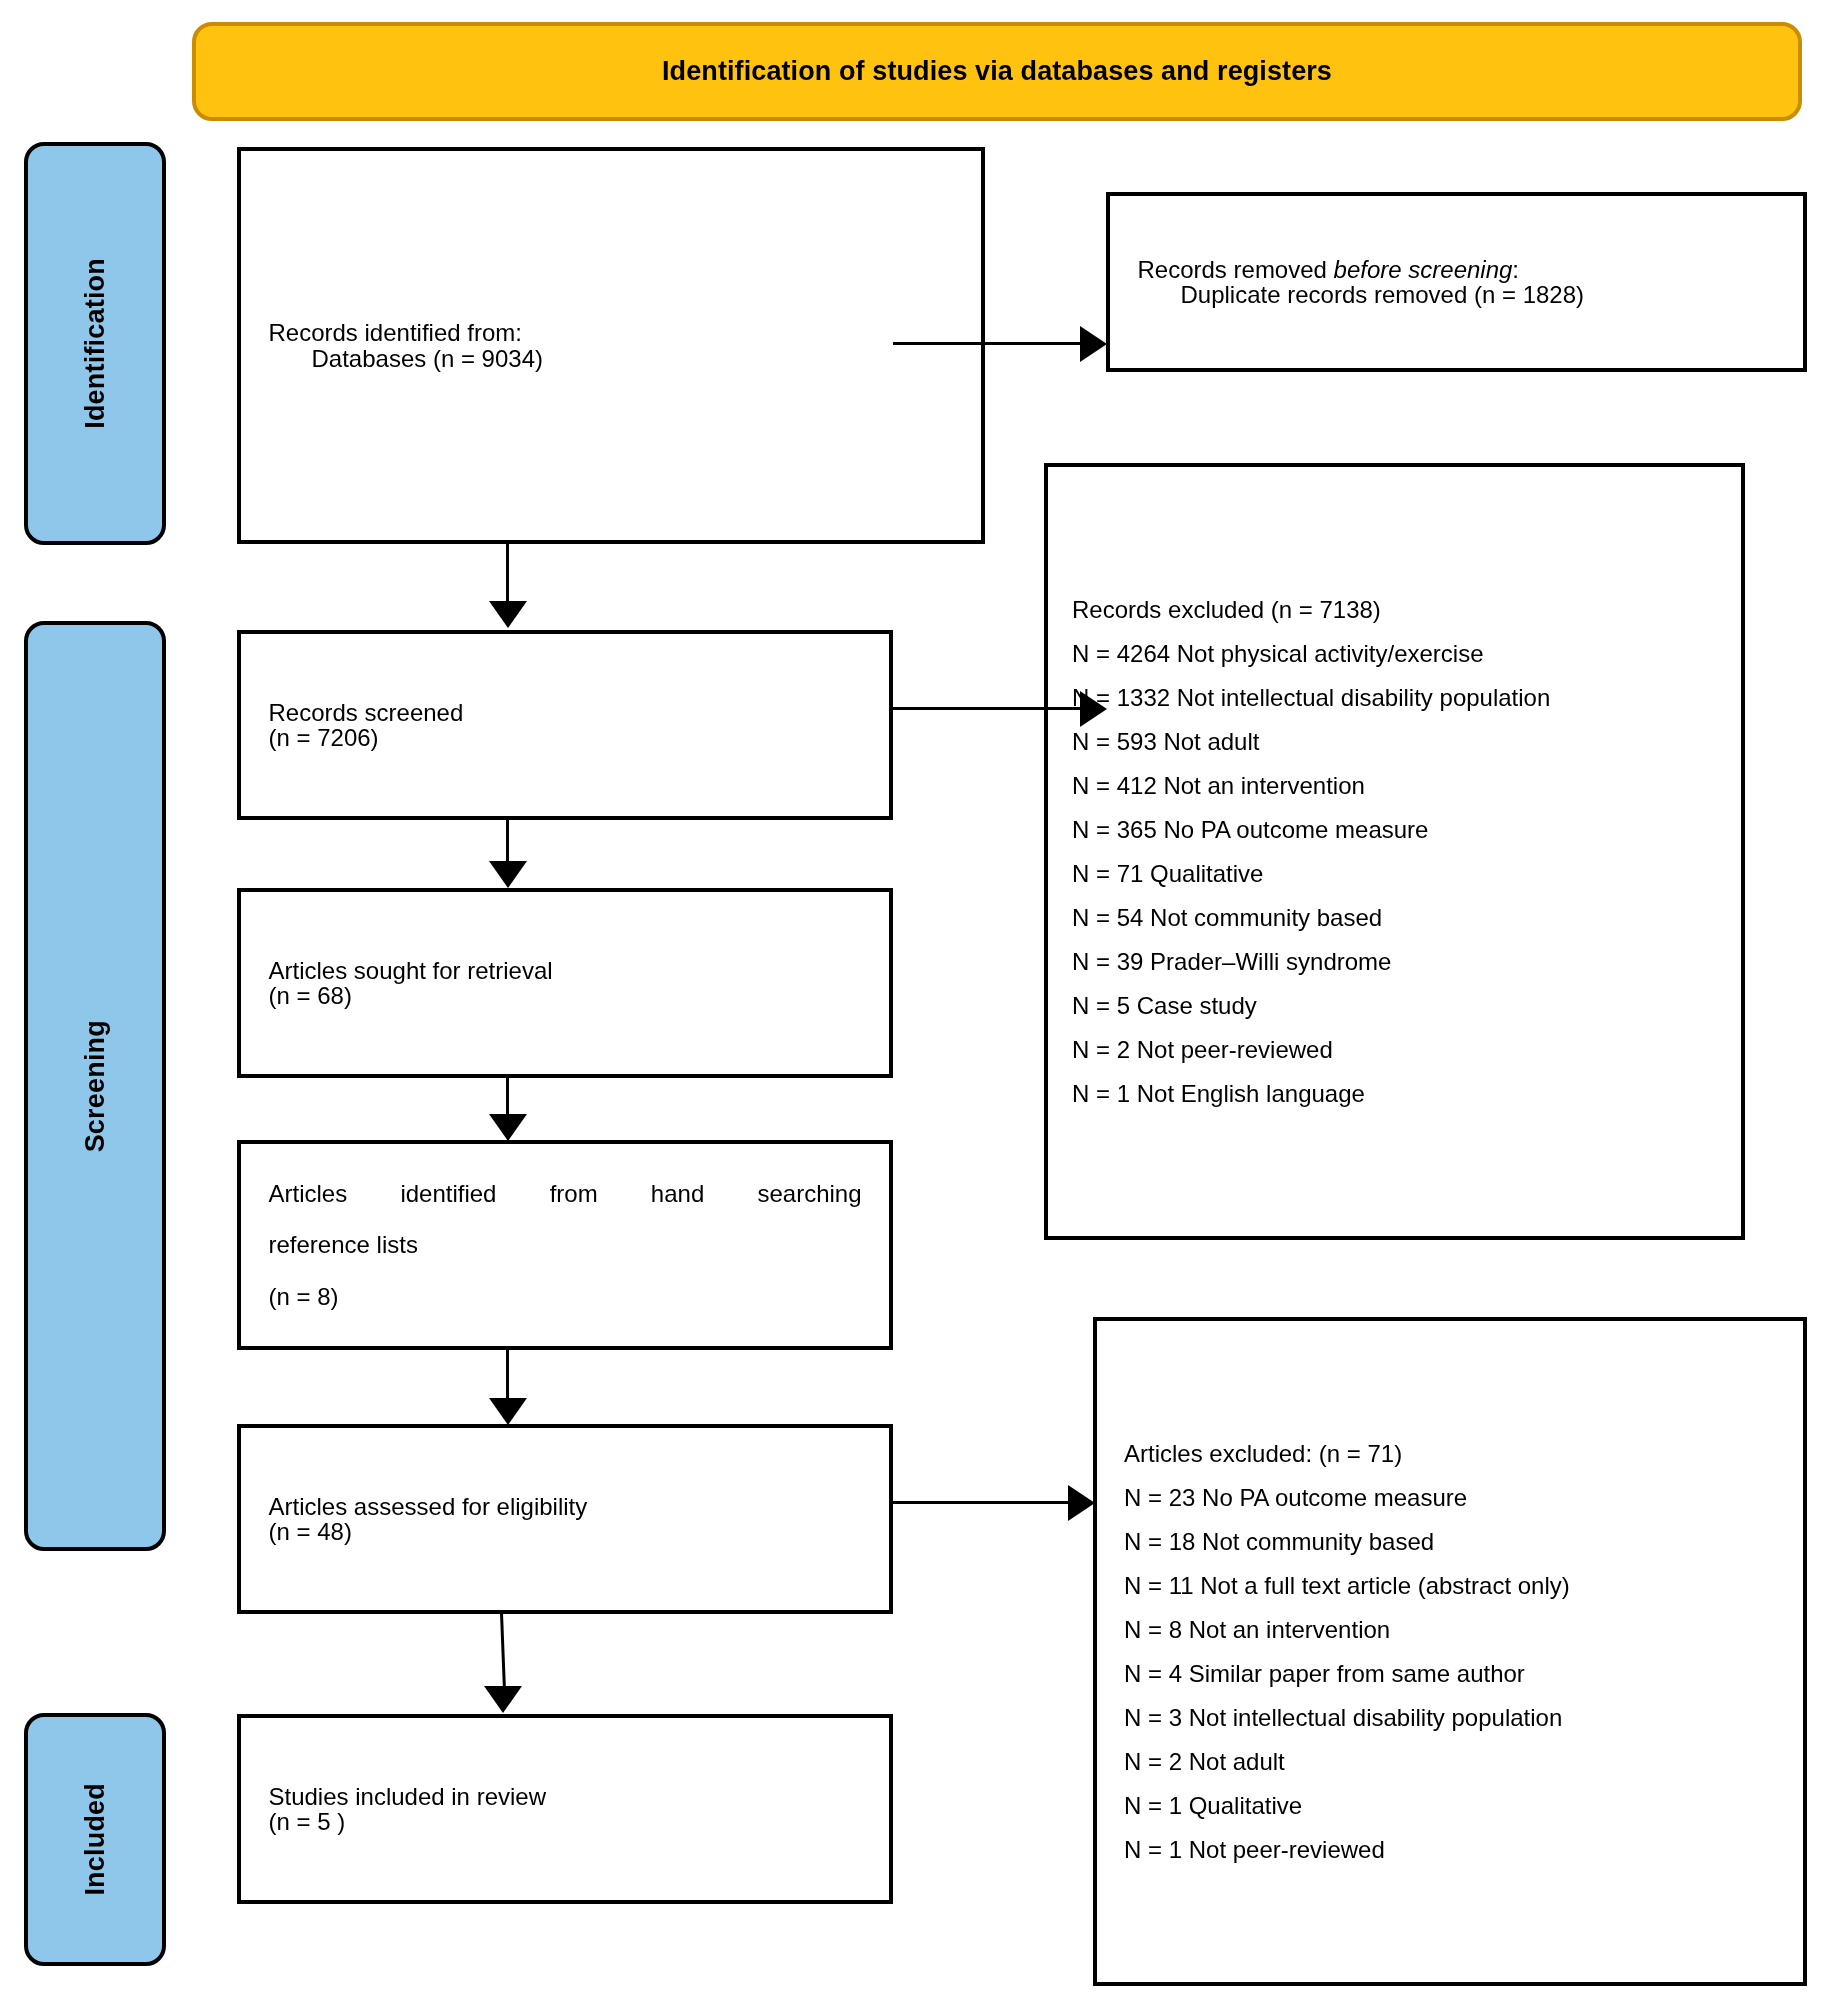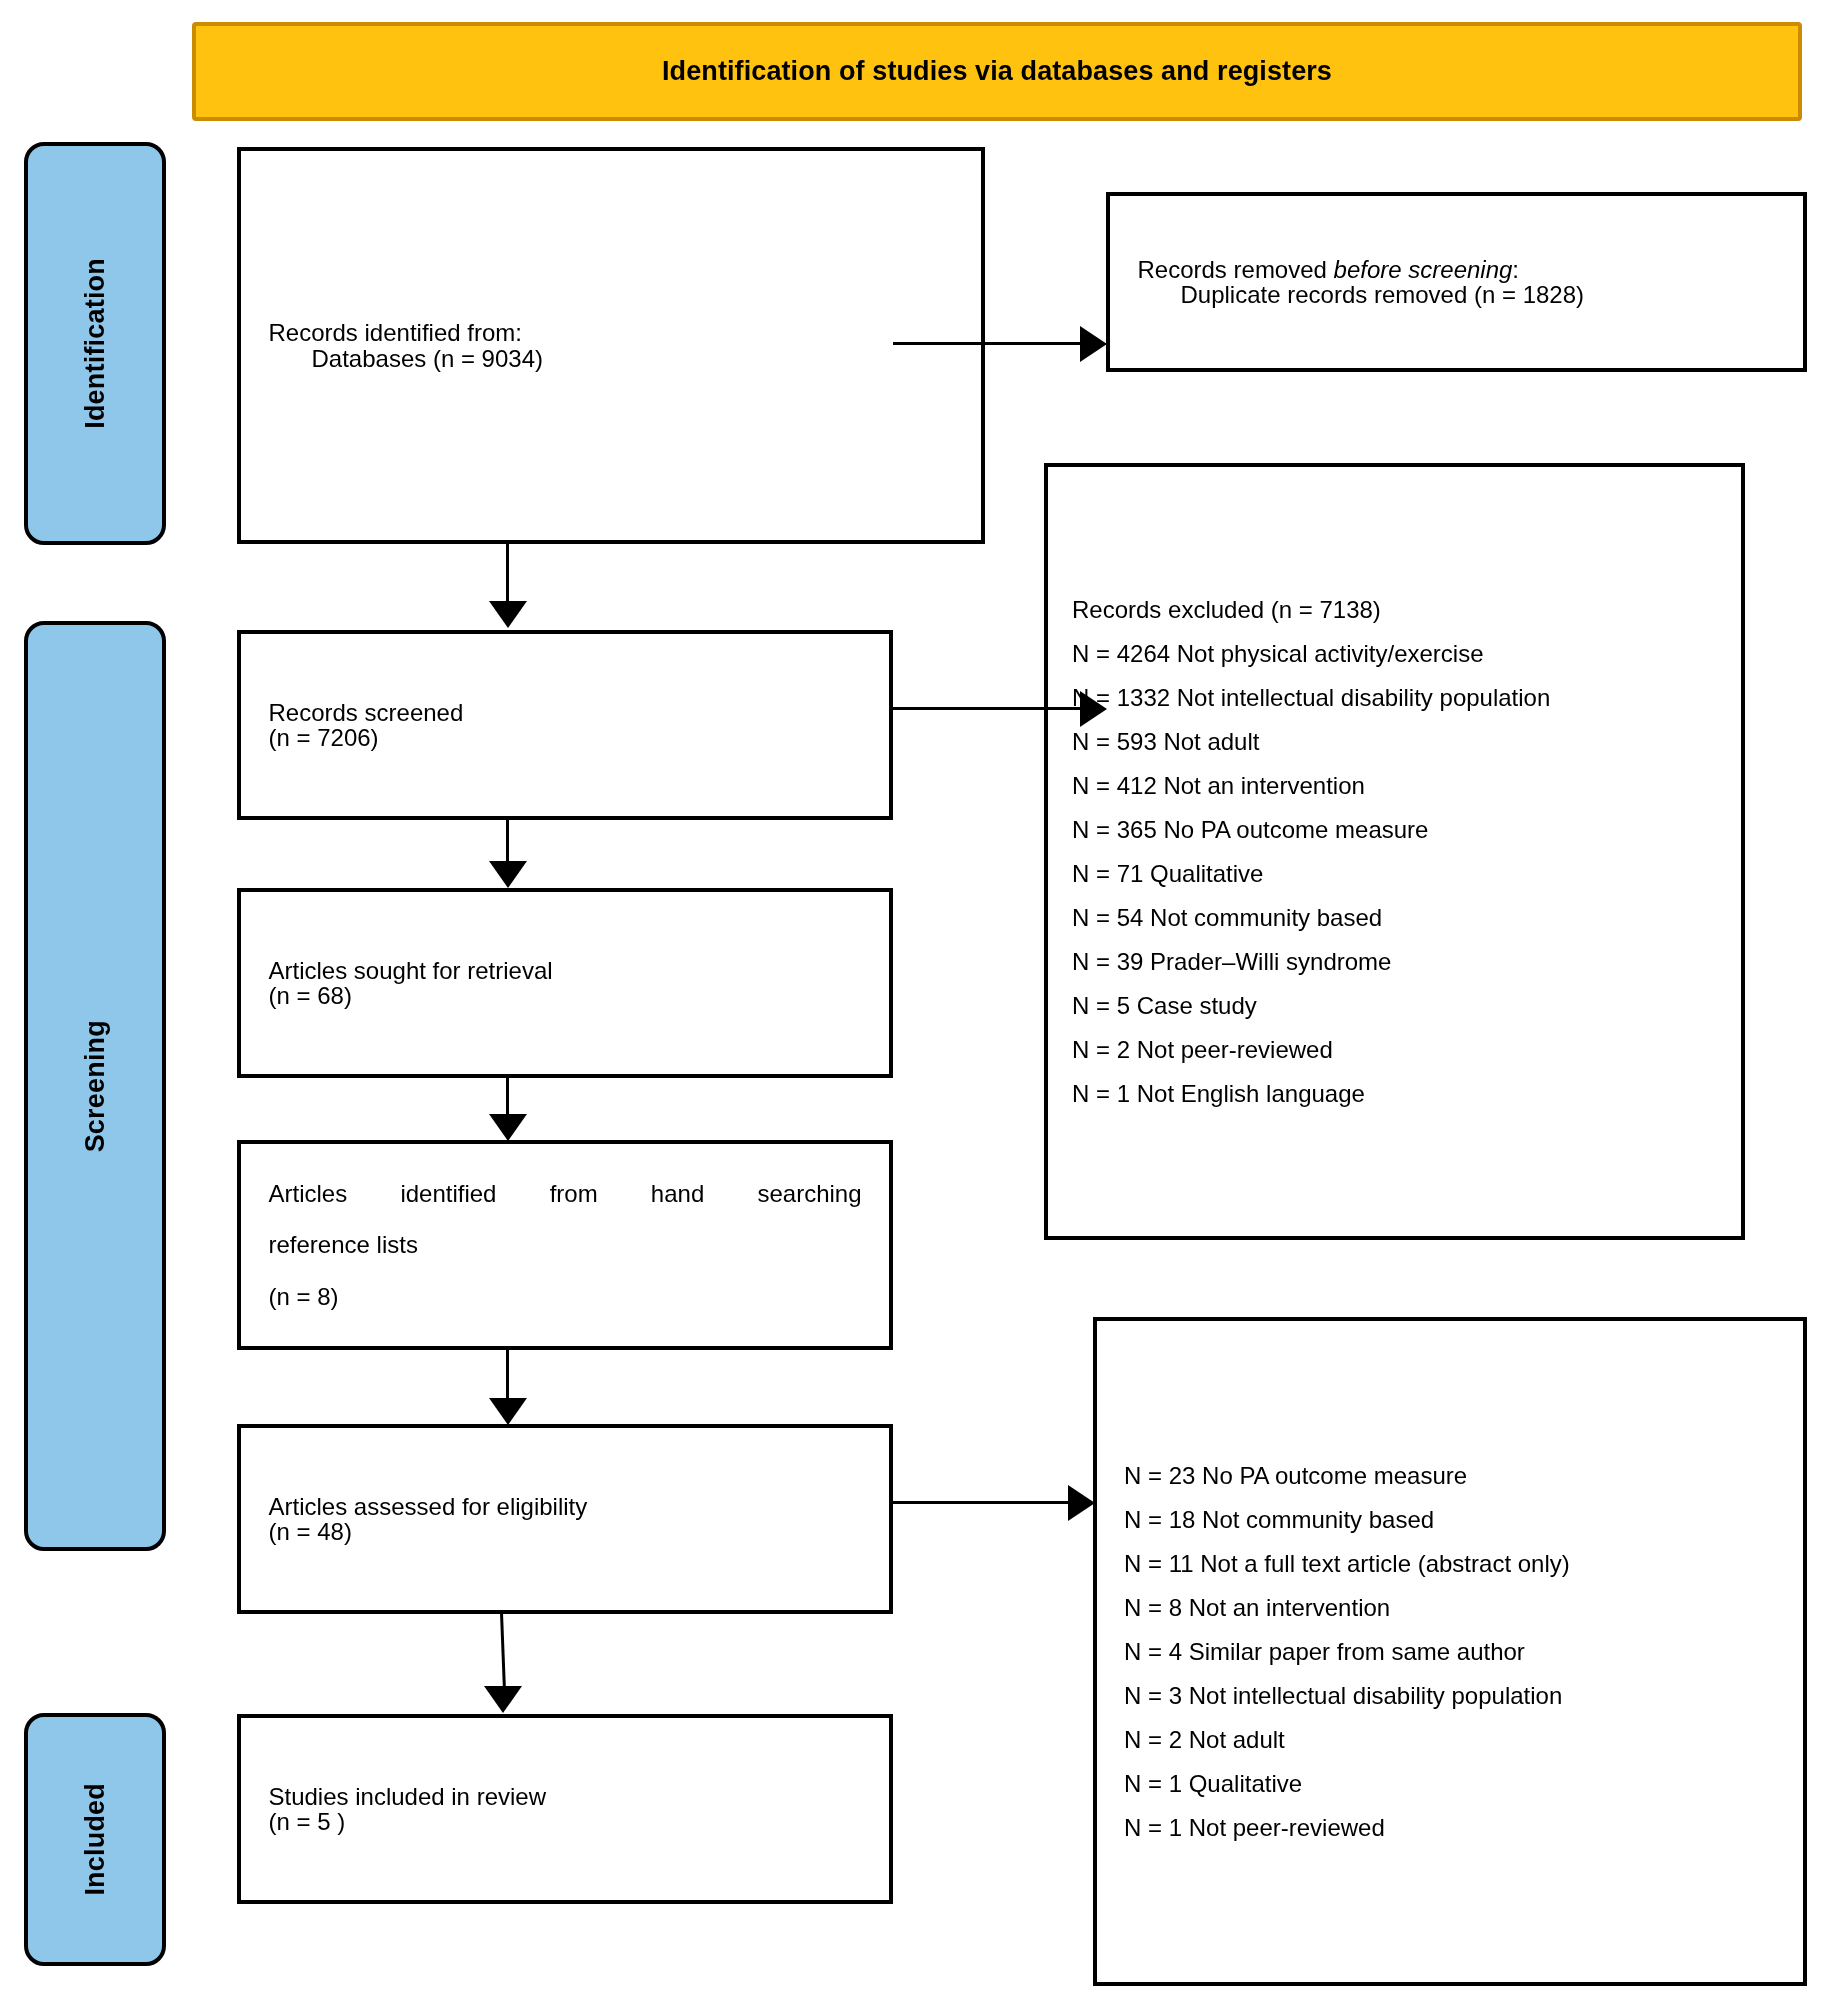--- a/index.html
+++ b/index.html
@@ -16,21 +16,21 @@
     overflow:hidden;
   }
 
   
   .banner{
     position:absolute;
     left:192px; top:22px;
     width:1610px; height:99px;
     background:#FFC20E;
     border:4.3px solid #CC8C00;
-    border-radius:4px;
+    border-radius:20px;
     box-sizing:border-box;
     display:flex;
     align-items:center;
     justify-content:center;
   }
   .banner-text{
     font-size:27px;
     font-weight:bold;
     letter-spacing:0.1px;
     color:#000;
@@ -228,20 +228,21 @@
       <p class="exc-line">N = 54 Not community based</p>
       <p class="exc-line">N = 39 Prader–Willi syndrome</p>
       <p class="exc-line">N = 5 Case study</p>
       <p class="exc-line">N = 2 Not peer-reviewed</p>
       <p class="exc-line">N = 1 Not English language</p>
     </div>
   </div>
 
   <div class="fbox" id="box-art-excl">
     <div class="exc-list-art">
+      <p class="exc-line">Articles excluded: (n = 71)</p>
       <p class="exc-line">N = 23 No PA outcome measure</p>
       <p class="exc-line">N = 18 Not community based</p>
       <p class="exc-line">N = 11 Not a full text article (abstract only)</p>
       <p class="exc-line">N = 8 Not an intervention</p>
       <p class="exc-line">N = 4 Similar paper from same author</p>
       <p class="exc-line">N = 3 Not intellectual disability population</p>
       <p class="exc-line">N = 2 Not adult</p>
       <p class="exc-line">N = 1 Qualitative</p>
       <p class="exc-line">N = 1 Not peer-reviewed</p>
     </div>

